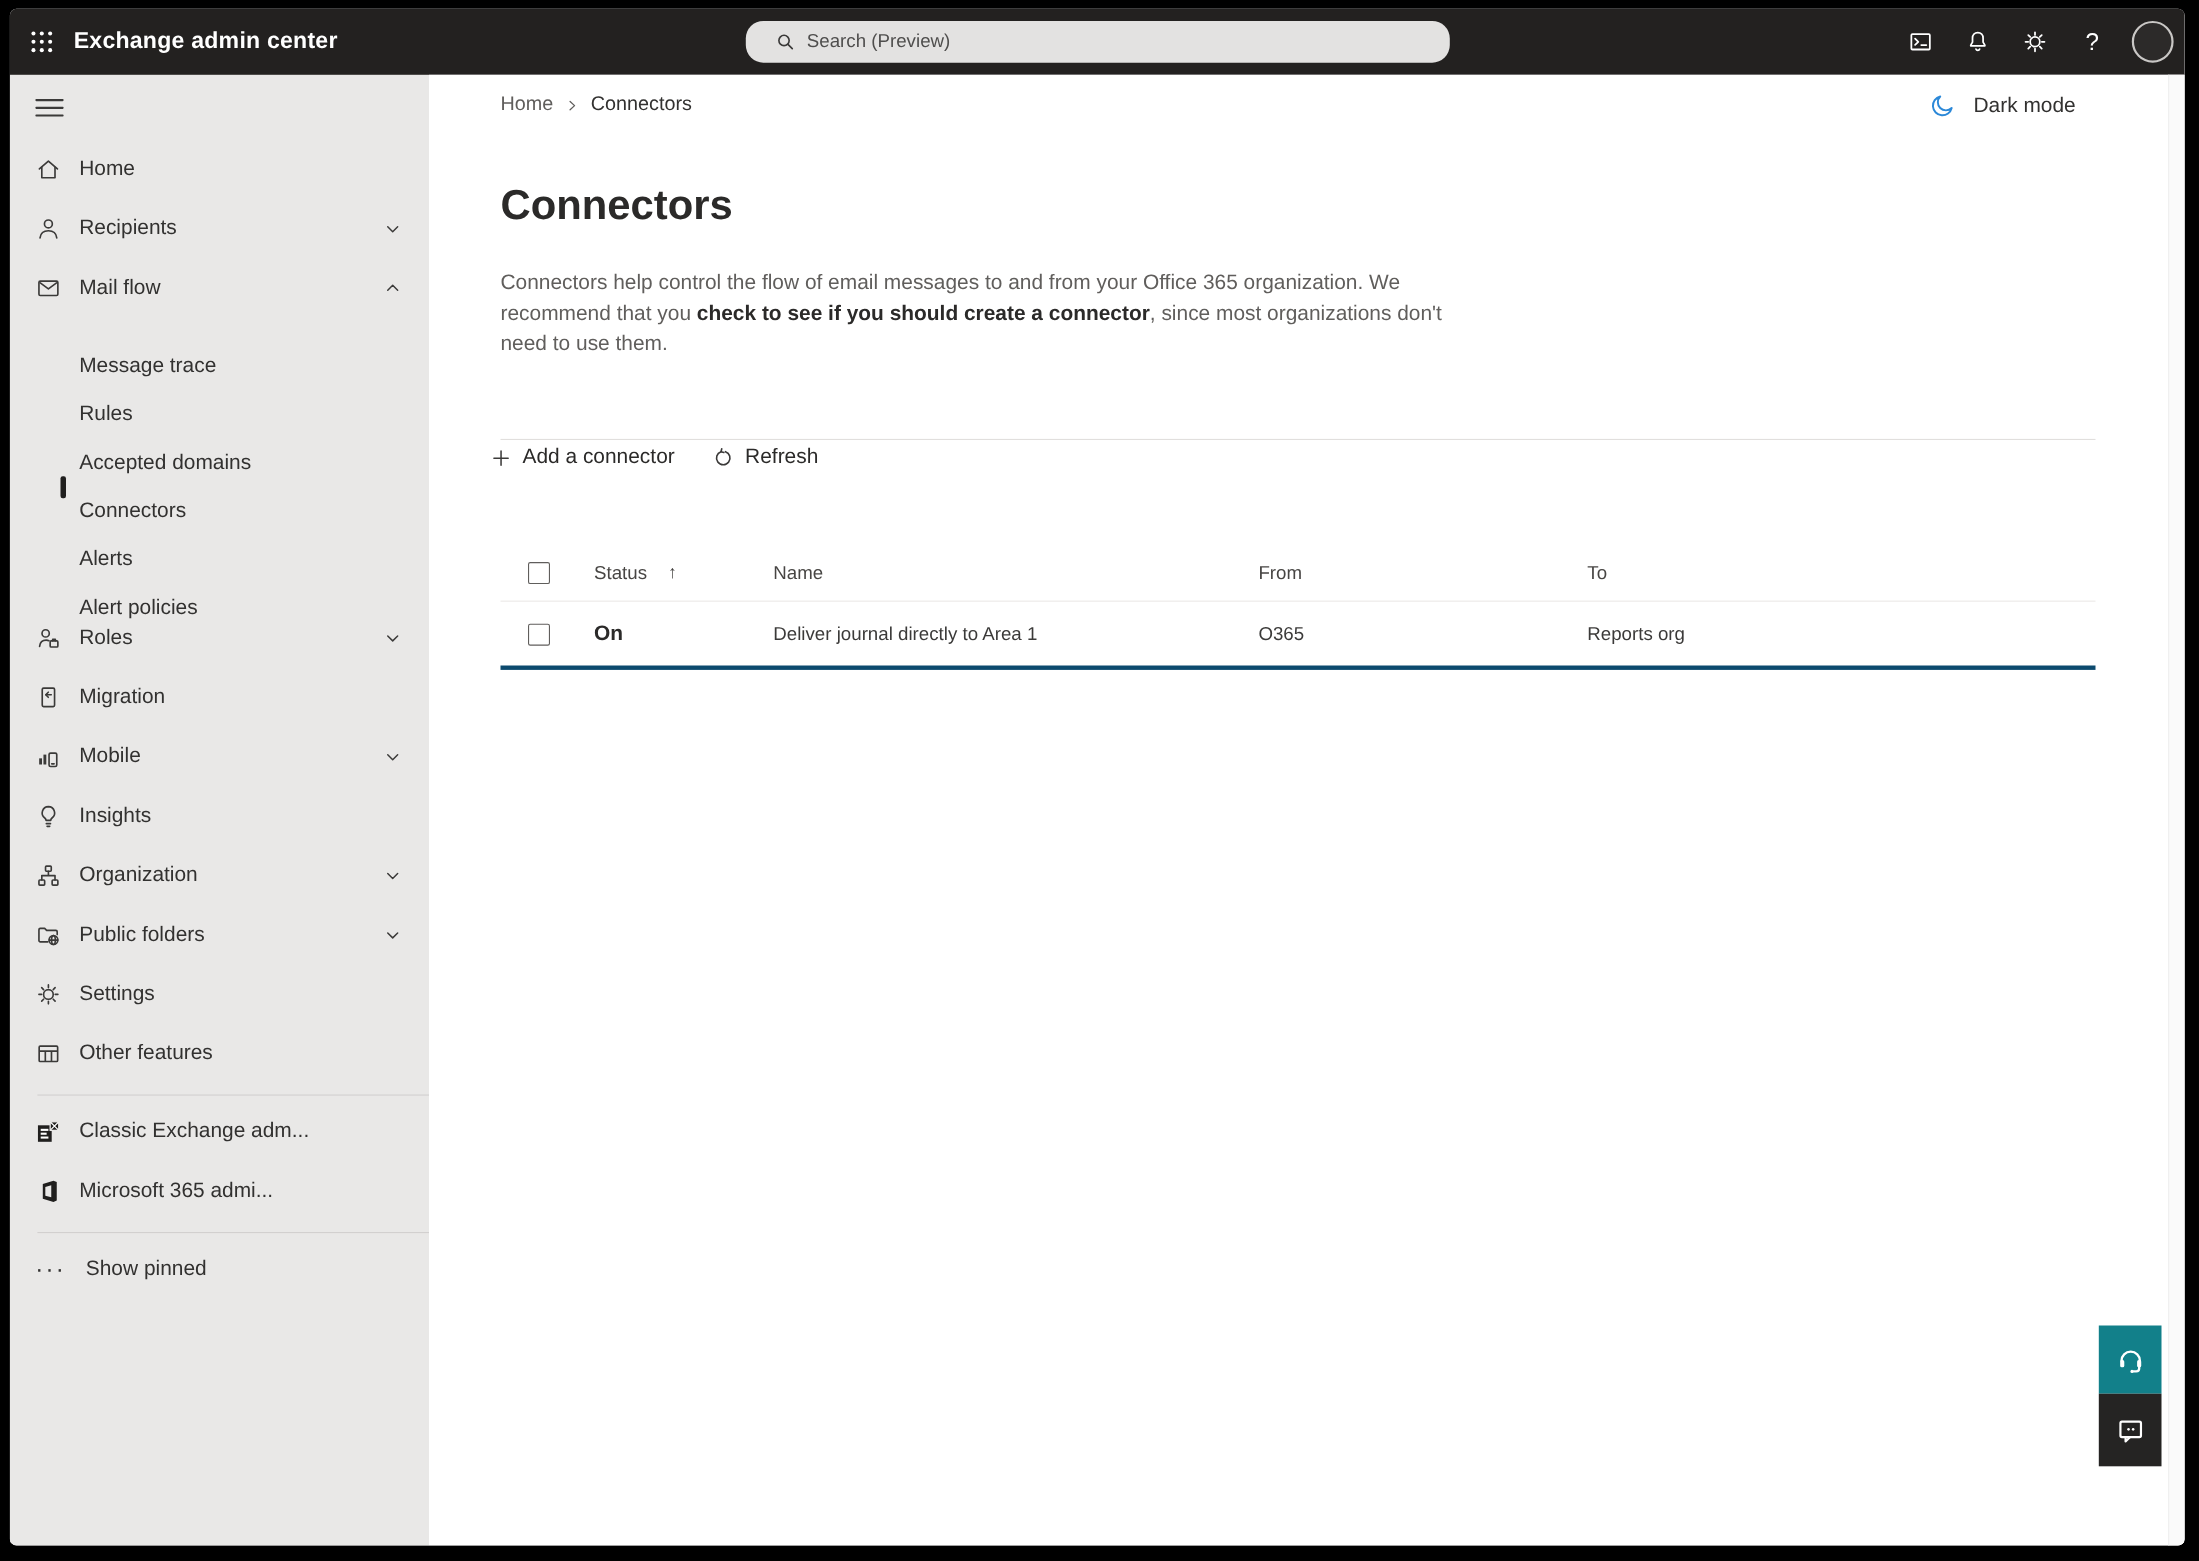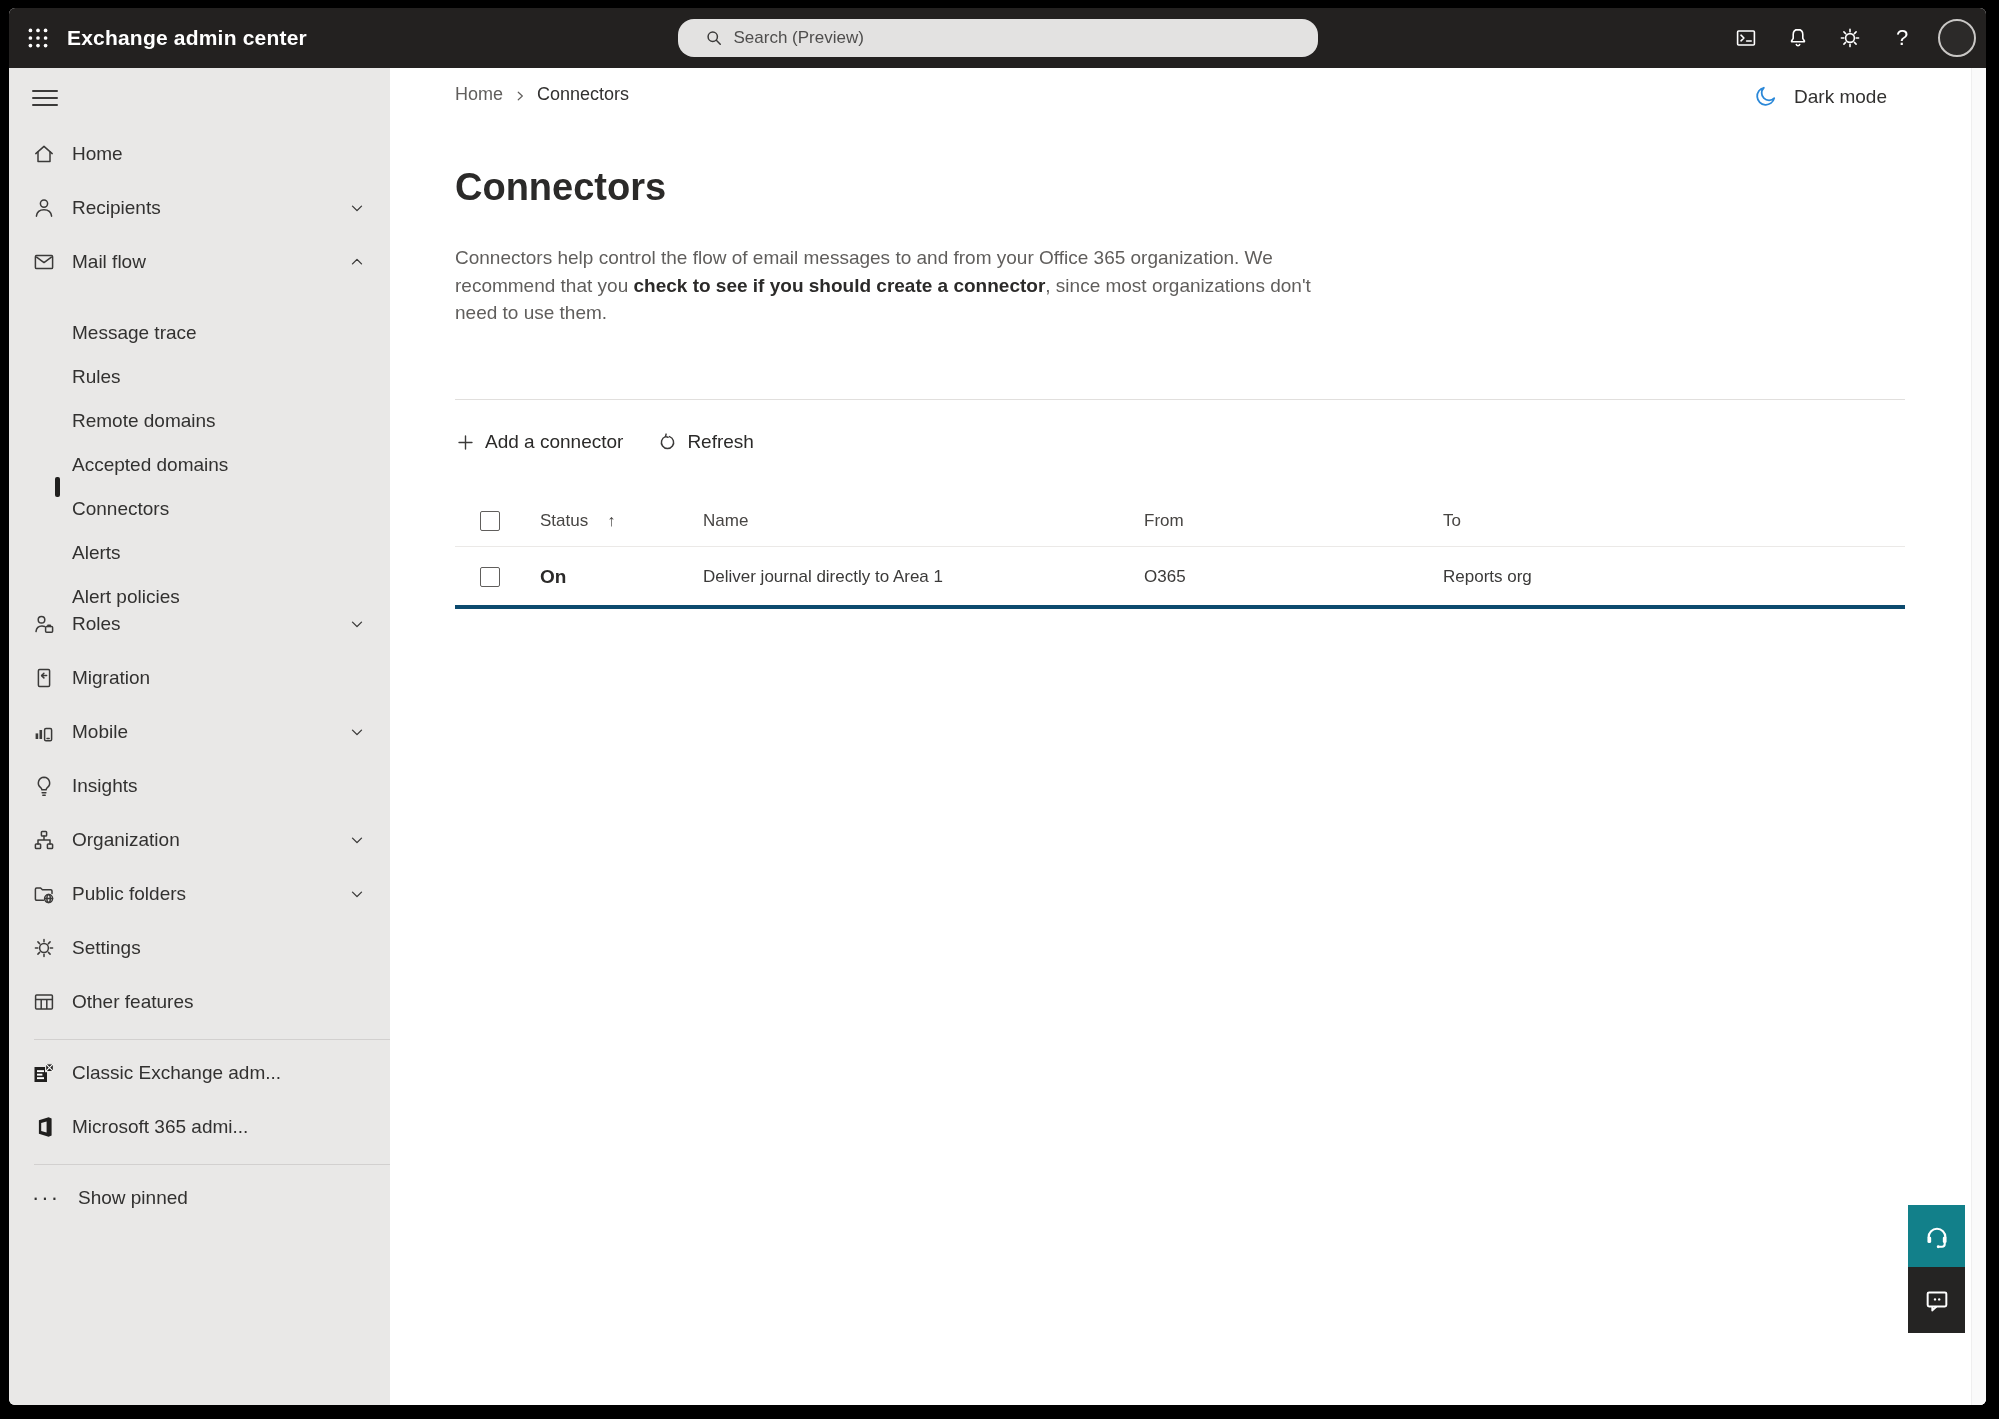--- a/index.html
+++ b/index.html
@@ -47,22 +47,22 @@
   .crumb-home { color:#605e5c; cursor:pointer; }
   .crumb-sep { margin:2px 10px 0 10px; display:flex; }
   .crumb-current { color:#323130; }
   .darkmode { position:absolute; right:99px; top:16px; display:flex; align-items:center; gap:16px; cursor:pointer; }
   .darkmode span { font-size:19px; color:#323130; }
   .page-title { position:absolute; left:65px; top:98px; font-size:38px; font-weight:700; color:#2b2a29; }
   .desc { position:absolute; left:65px; top:176px; width:862px; font-size:19px; line-height:27.5px; color:#605e5c; }
   .desc .desc-link { color:#2b2a29; font-weight:700; cursor:pointer; }
 
   .rule { position:absolute; left:65px; width:1450px; height:1px; background:#e1dfdd; top:331px; }
-  .toolbar { position:absolute; left:65px; width:1450px; top:337px; height:48px;
-             display:flex; align-items:flex-end; justify-content:space-between; }
+  .toolbar { position:absolute; left:55px; width:1450px; top:337px; height:48px;
+             display:flex; align-items:flex-start; justify-content:space-between; }
   .tool-left { display:flex; align-items:center; gap:34px; }
   .tool-btn { display:flex; align-items:center; gap:9px; font-size:19px; color:#2b2a29; cursor:pointer; }
   .tool-right { display:flex; align-items:center; gap:16px; }
   .item-count { font-family:"Liberation Serif", serif; font-weight:700; font-size:21px; color:#2b2a29; }
   .list-search { width:242px; height:40px; border:1px solid #7f7d7b; border-radius:2px; background:#fff;
                  display:flex; align-items:center; padding:0 8px; }
   .list-search svg { margin:0 8px 0 6px; flex:0 0 auto; }
   .list-search input { border:none; outline:none; font-size:18px; color:#323130; width:100%; background:transparent;
                        font-family:"Liberation Sans", sans-serif;}
   .list-search input::placeholder { color:#55524f; opacity:1; }
@@ -193,23 +193,20 @@
           </span>
       </div>
 
       <div class="nav-item sub">
         <span class="nav-label">Message trace</span>
         </div>
       <div class="nav-item sub">
         <span class="nav-label">Rules</span>
         </div>
       <div class="nav-item sub">
-        <span class="nav-label">Remote domains</span>
-        </div>
-      <div class="nav-item sub">
         <span class="nav-label">Accepted domains</span>
         </div>
       <div class="nav-item sub selected">
         <span class="sel-marker"></span>
         <span class="nav-label">Connectors</span>
         </div>
       <div class="nav-item sub">
         <span class="nav-label">Alerts</span>
         </div>
       <div class="nav-item sub">

